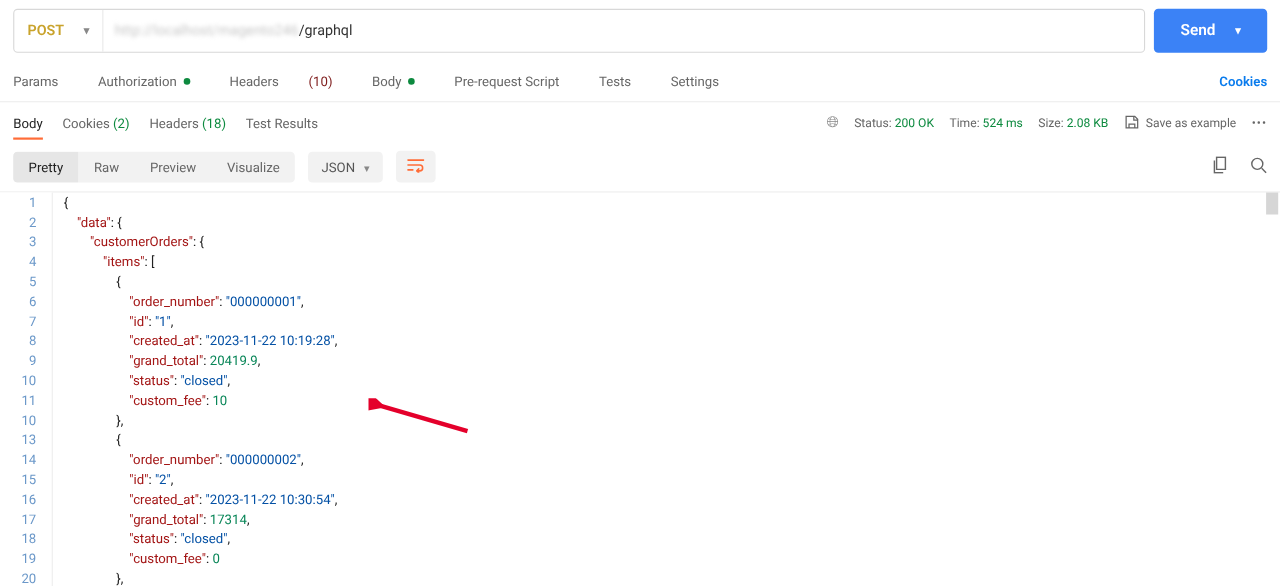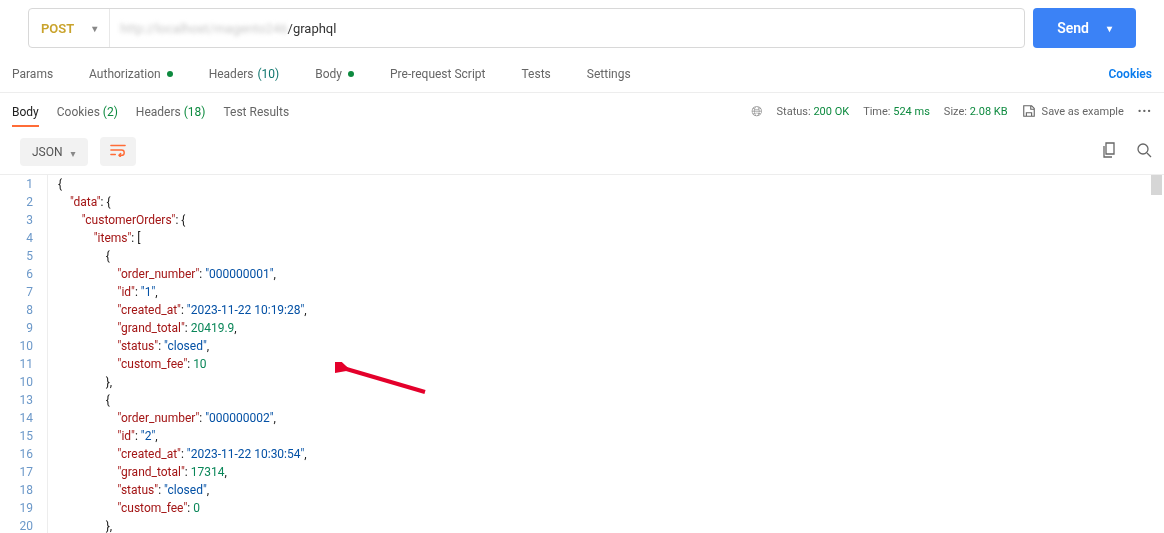--- a/index.html
+++ b/index.html
@@ -12,21 +12,21 @@
       background: #fff;
       color: #212121;
       font-size: 12px;
       width: 1164px;
       height: 533px;
       position: relative;
       overflow: hidden;
     }
     .request-bar {
       display: flex;
-      padding: 8px 28px;
+      padding: 8px 12px;
       gap: 8px;
       align-items: center;
     }
     .url-group {
       display: flex;
       flex: 1;
       border: 1px solid #d8d8d8;
       border-radius: 4px;
       height: 40px;
       align-items: center;
@@ -87,21 +87,22 @@
       align-items: center;
       height: 36px;
     }
     .req-tabs .tab {
       cursor: pointer;
       display: flex;
       align-items: center;
       gap: 4px;
     }
     .req-tabs .count {
-      color: #0f766e;
+      color: #7f1d1d;
+      margin-left: 23px;
     }
     .dot-green {
       width: 6px;
       height: 6px;
       border-radius: 50%;
       background: #0d8a3f;
       display: inline-block;
       margin-left: 2px;
     }
     .cookies-link {
@@ -330,20 +331,26 @@
       <svg width="14" height="14" viewBox="0 0 16 16">
           <path fill="none" stroke="#666" stroke-width="1.3" d="M2 2h9l3 3v9H2z M10 2v4h4 M5 14v-4h6v4"></path>
         </svg>
       <span>Save as example</span>
     </span>
     <span class="more-dots">•••</span>
   </div>
 </div>
 
 <div class="view-toolbar">
+  <div class="pill-group">
+    <div class="pill active"><span>Pretty</span></div>
+    <div class="pill"><span>Raw</span></div>
+    <div class="pill"><span>Preview</span></div>
+    <div class="pill"><span>Visualize</span></div>
+  </div>
   <div class="fmt-select">
     <span>JSON</span>
     <span style="font-size:10px;color:#888">▾</span>
   </div>
   <div class="wrap-btn">
     <svg width="16" height="14" viewBox="0 0 18 14">
         <path fill="none" stroke="#ff6c37" stroke-width="1.6" stroke-linecap="round" d="M1 2h16 M1 7h12a3 3 0 0 1 0 6h-3m0 0l2-2m-2 2l2 2 M1 12h5"></path>
       </svg>
   </div>
   <div class="toolbar-right">

